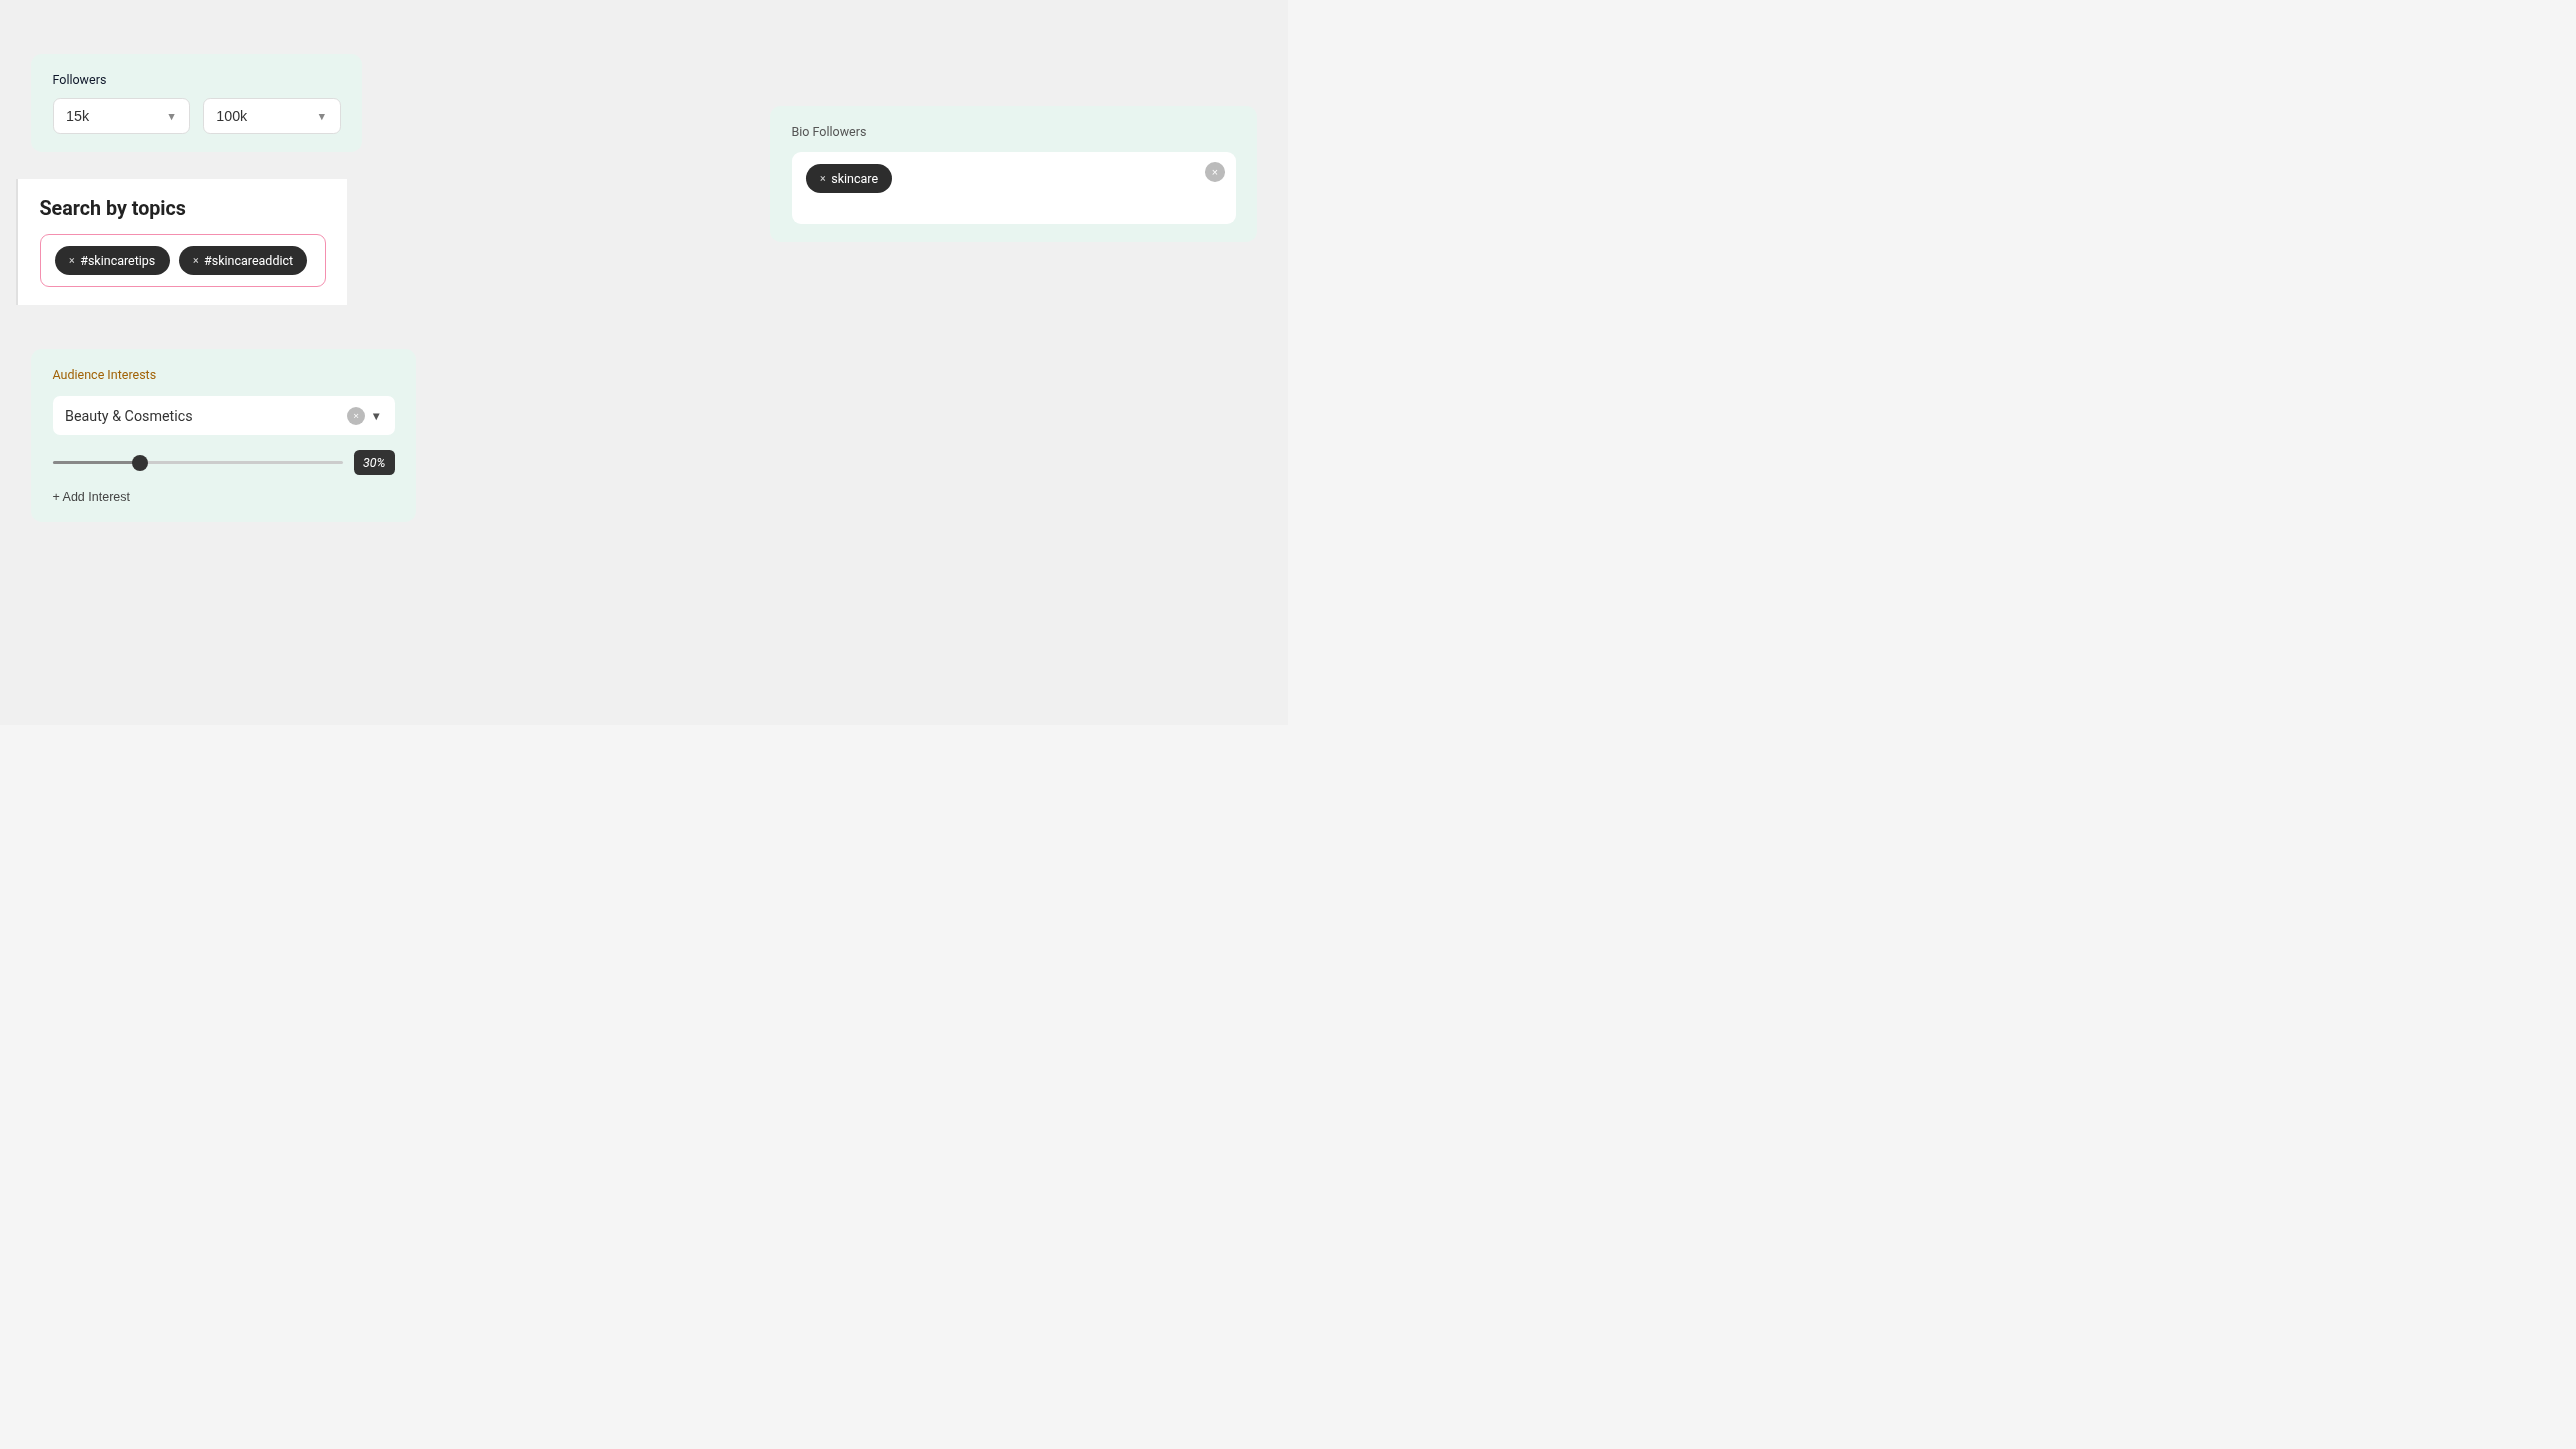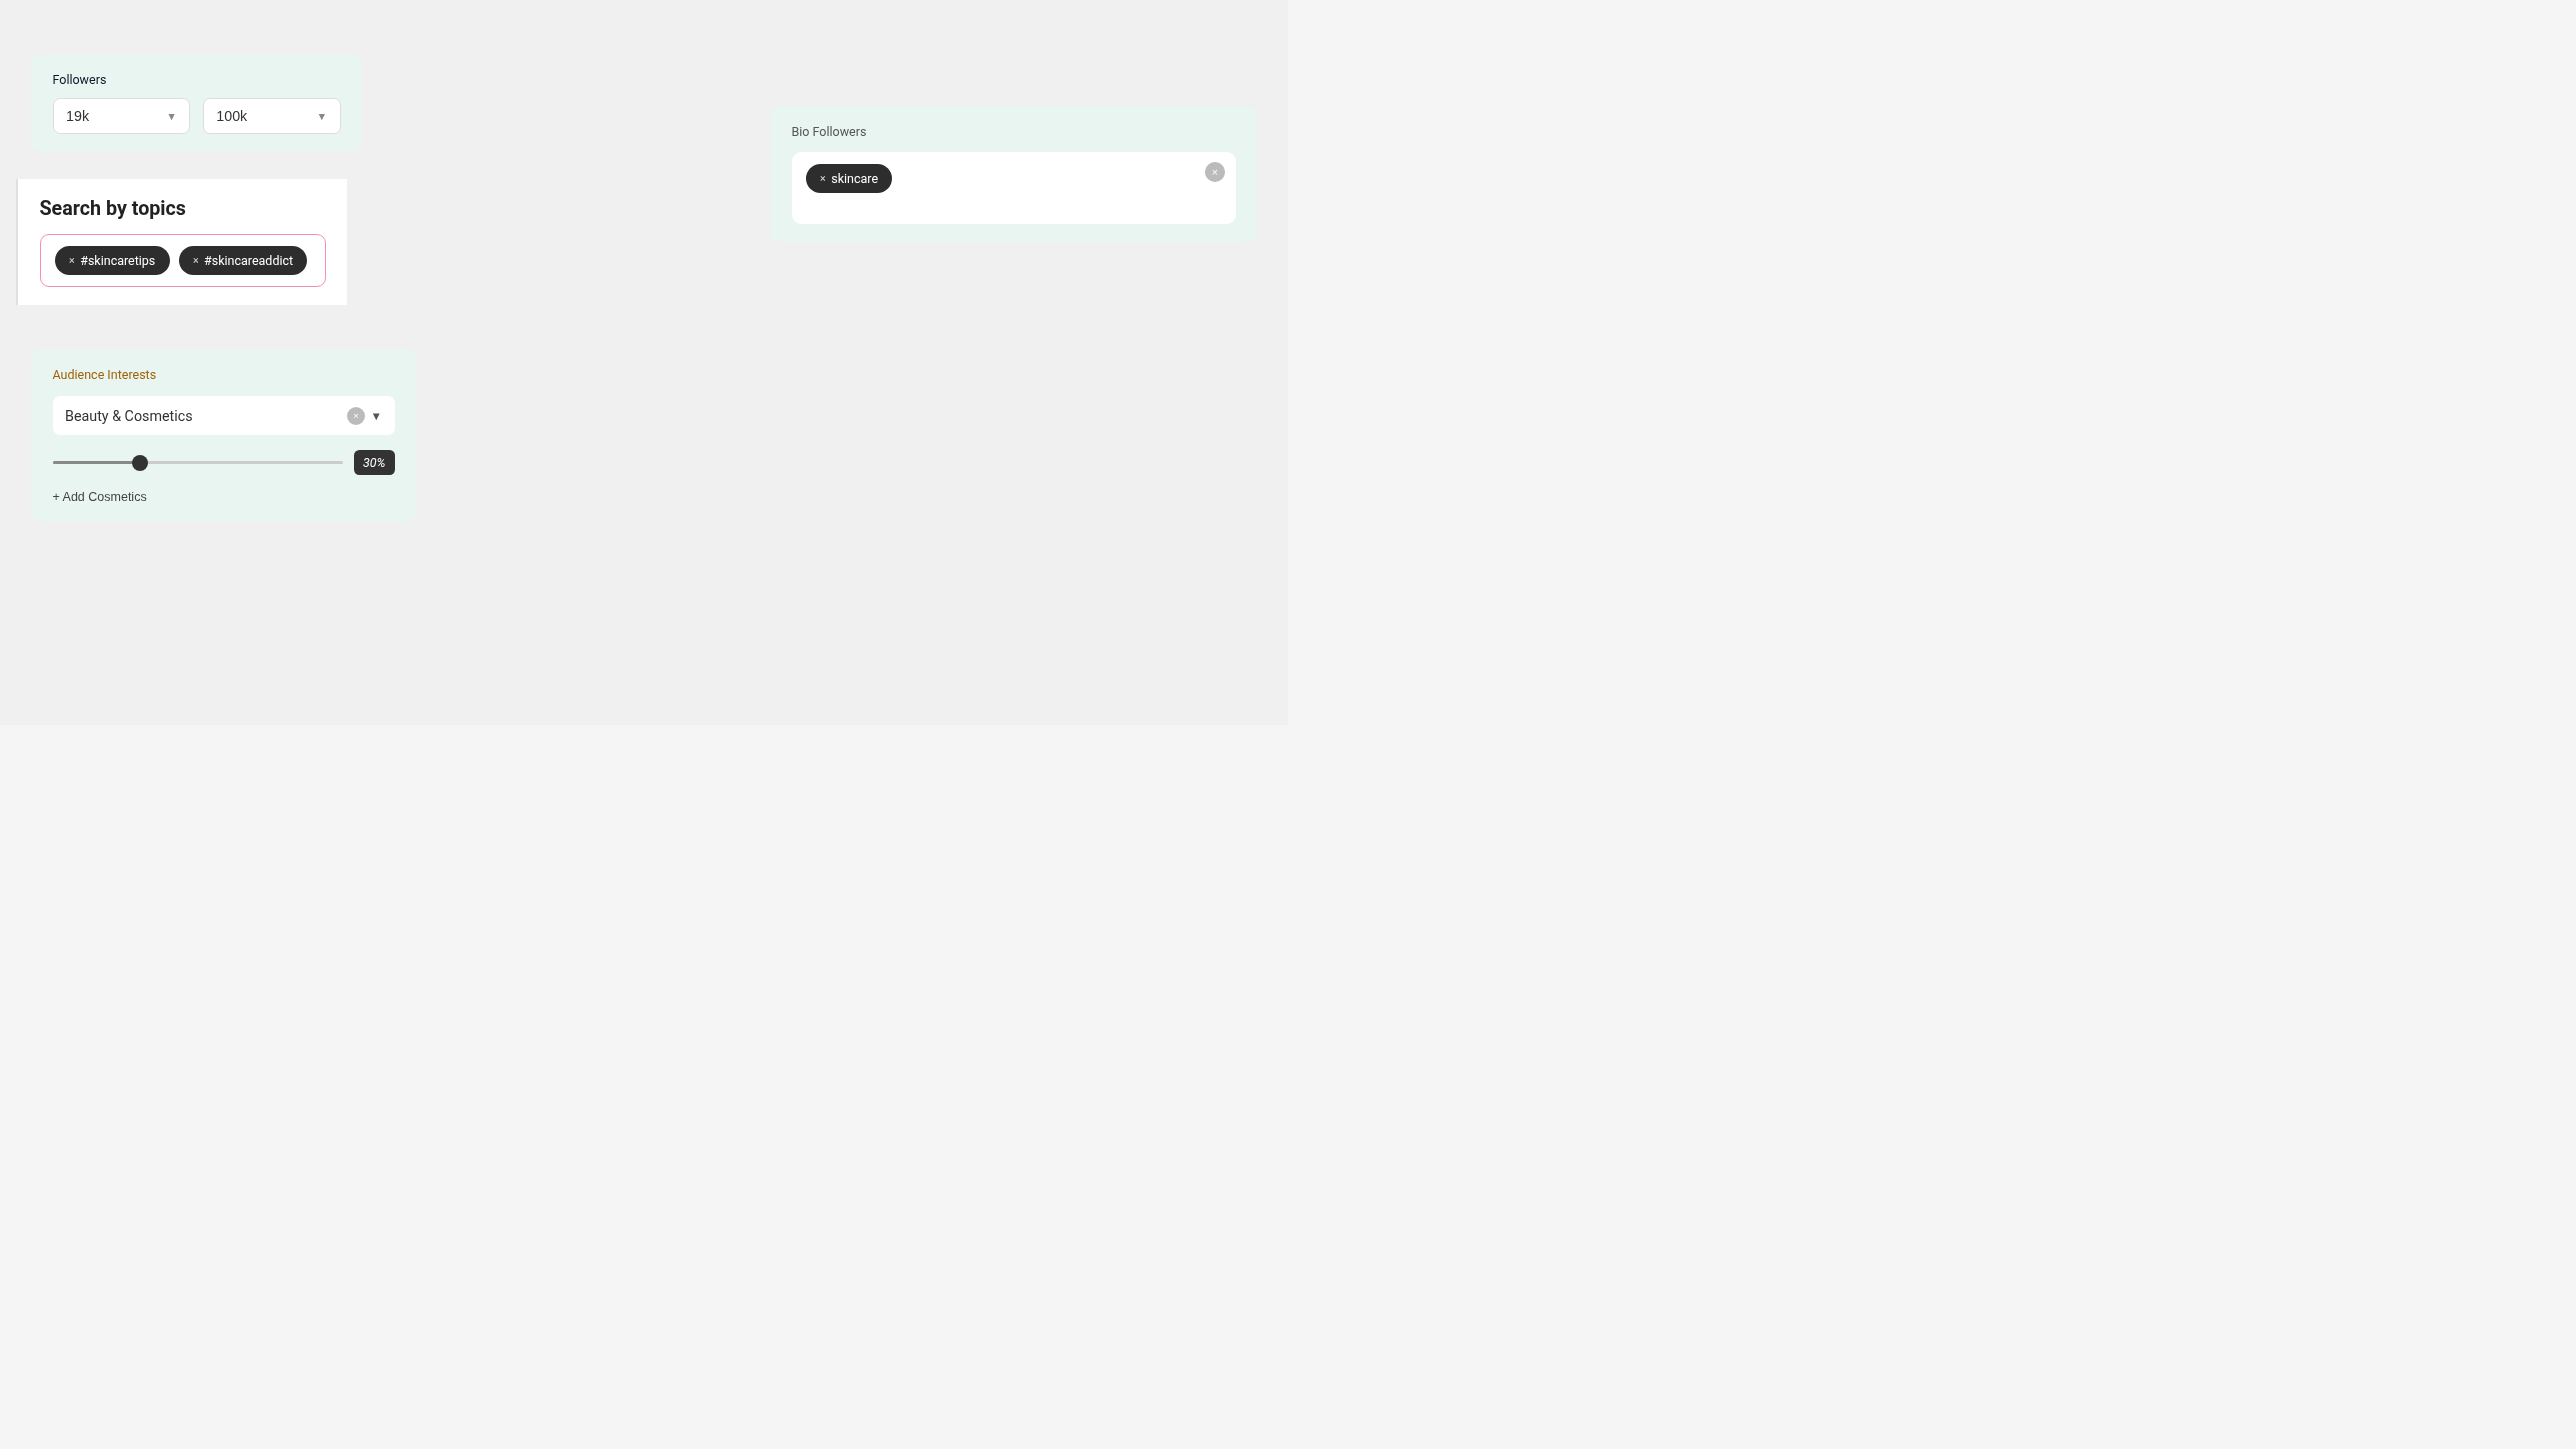--- a/index.html
+++ b/index.html
@@ -281,21 +281,21 @@
   </style>
 </head>
 <body>
 
 <div class="page-container">
 
   <div class="followers-card">
     <div class="card-label">Followers</div>
     <div class="followers-dropdowns">
       <button class="dropdown-btn">
-        <span>19k</span>
+        <span>15k</span>
         <span class="dropdown-arrow">▼</span>
       </button>
       <button class="dropdown-btn">
         <span>100k</span>
         <span class="dropdown-arrow">▼</span>
       </button>
     </div>
   </div>
 
   <div class="topics-card">
@@ -337,18 +337,18 @@
       </div>
     </div>
     <div class="slider-container">
       <div class="slider-track">
         <div class="slider-fill"></div>
         <div class="slider-thumb"></div>
       </div>
       <div class="slider-badge">30%</div>
     </div>
     <button class="add-interest-btn">
-      <span>+ Add Cosmetics</span>
+      <span>+ Add Interest</span>
     </button>
   </div>
 
 </div>
 
 
 </body></html>

